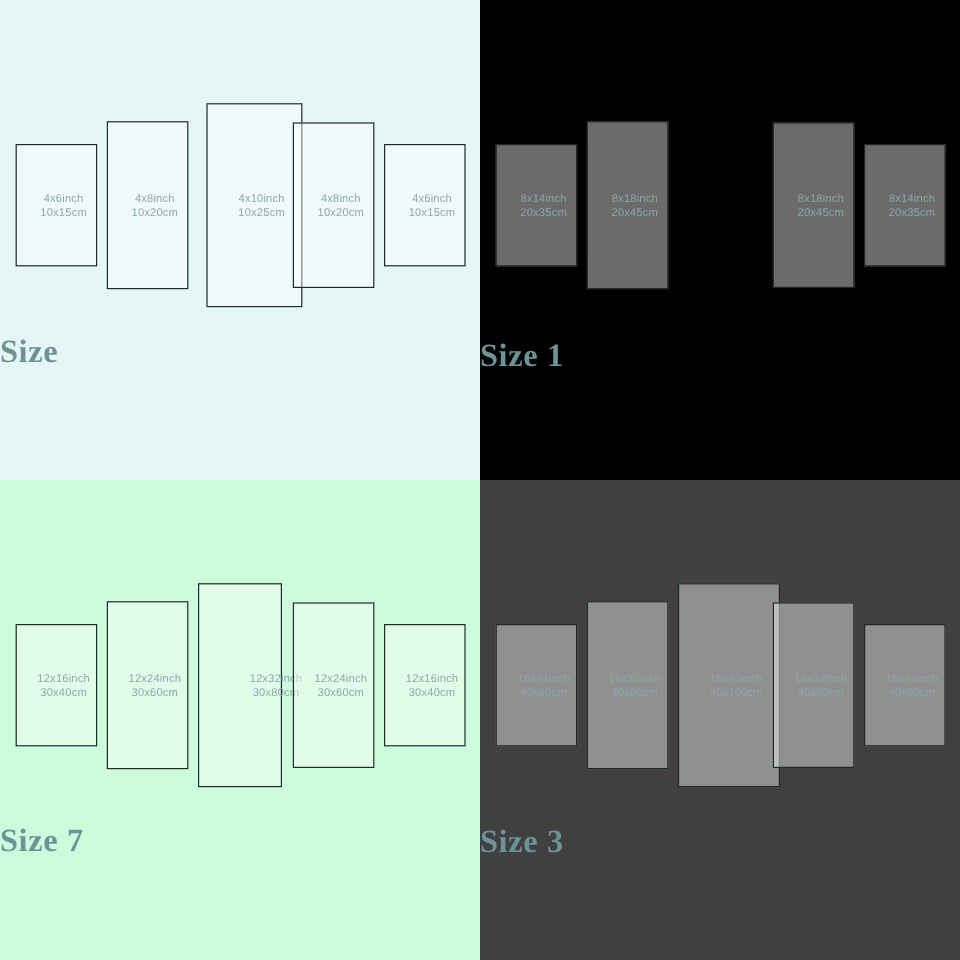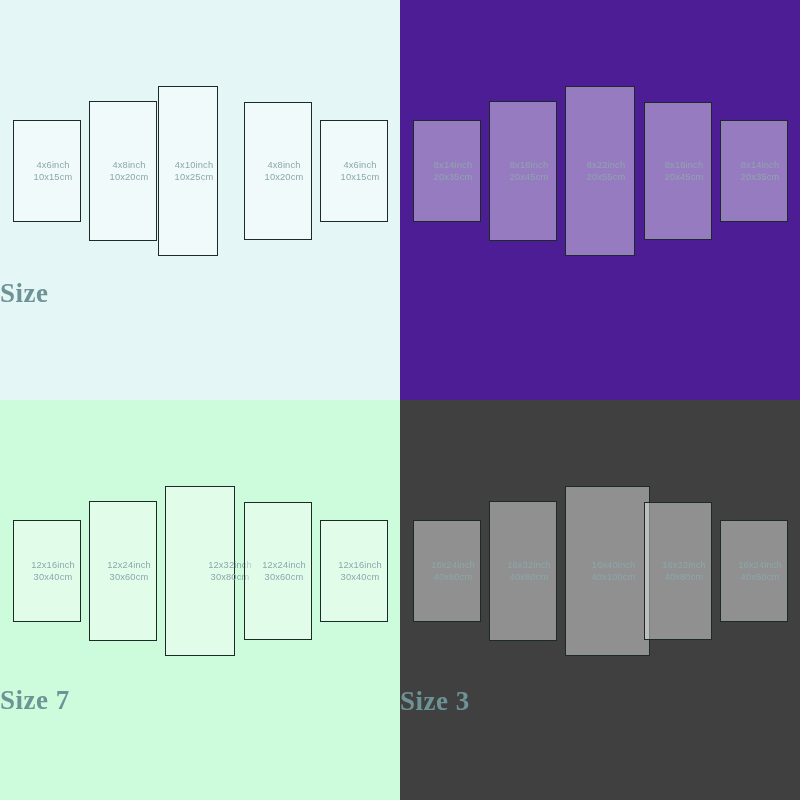--- a/index.html
+++ b/index.html
@@ -80,50 +80,48 @@
 
 <div id="chart-grid">
     <div class="quadrant" style="background: rgb(229, 246, 247);">
       <div class="panel-cluster">
         <div class="panel" style="left: 13px; top: 120px; width: 68px; height: 102px;">
           <div class="panel-label"><span>4x6inch</span><span class="line2">10x15cm</span></div>
         </div>
         <div class="panel" style="left: 89px; top: 101px; width: 68px; height: 140px;">
           <div class="panel-label"><span>4x8inch</span><span class="line2">10x20cm</span></div>
         </div>
-        <div class="panel" style="left: 158px; top: 86px; width: 60px; height: 170px;">
+        <div class="panel" style="left: 172px; top: 86px; width: 80px; height: 170px;">
           <div class="panel-label"><span>4x10inch</span><span class="line2">10x25cm</span></div>
         </div>
         <div class="panel" style="left: 244px; top: 102px; width: 68px; height: 138px;">
           <div class="panel-label"><span>4x8inch</span><span class="line2">10x20cm</span></div>
         </div>
         <div class="panel" style="left: 320px; top: 120px; width: 68px; height: 102px;">
           <div class="panel-label"><span>4x6inch</span><span class="line2">10x15cm</span></div>
         </div>
       </div>
       <div class="quadrant-title" style="top: 278px;">Size</div>
     </div>
-    <div class="quadrant" style="background: #4c1d95;">
+    <div class="quadrant" style="background: #000000;">
       <div class="panel-cluster">
         <div class="panel" style="left: 13px; top: 120px; width: 68px; height: 102px;">
           <div class="panel-label"><span>8x14inch</span><span class="line2">20x35cm</span></div>
         </div>
         <div class="panel" style="left: 89px; top: 101px; width: 68px; height: 140px;">
           <div class="panel-label"><span>8x18inch</span><span class="line2">20x45cm</span></div>
-        </div>
-        <div class="panel" style="left: 165px; top: 86px; width: 70px; height: 170px;">
-          <div class="panel-label"><span>8x22inch</span><span class="line2">20x55cm</span></div>
         </div>
         <div class="panel" style="left: 244px; top: 102px; width: 68px; height: 138px;">
           <div class="panel-label"><span>8x18inch</span><span class="line2">20x45cm</span></div>
         </div>
         <div class="panel" style="left: 320px; top: 120px; width: 68px; height: 102px;">
           <div class="panel-label"><span>8x14inch</span><span class="line2">20x35cm</span></div>
         </div>
       </div>
+      <div class="quadrant-title" style="top: 281px;">Size 1</div>
     </div>
     <div class="quadrant" style="background: rgb(204, 252, 219);">
       <div class="panel-cluster">
         <div class="panel" style="left: 13px; top: 120px; width: 68px; height: 102px;">
           <div class="panel-label"><span>12x16inch</span><span class="line2">30x40cm</span></div>
         </div>
         <div class="panel" style="left: 89px; top: 101px; width: 68px; height: 140px;">
           <div class="panel-label"><span>12x24inch</span><span class="line2">30x60cm</span></div>
         </div>
         <div class="panel" style="left: 165px; top: 86px; width: 70px; height: 170px; padding-left: 48px;">

